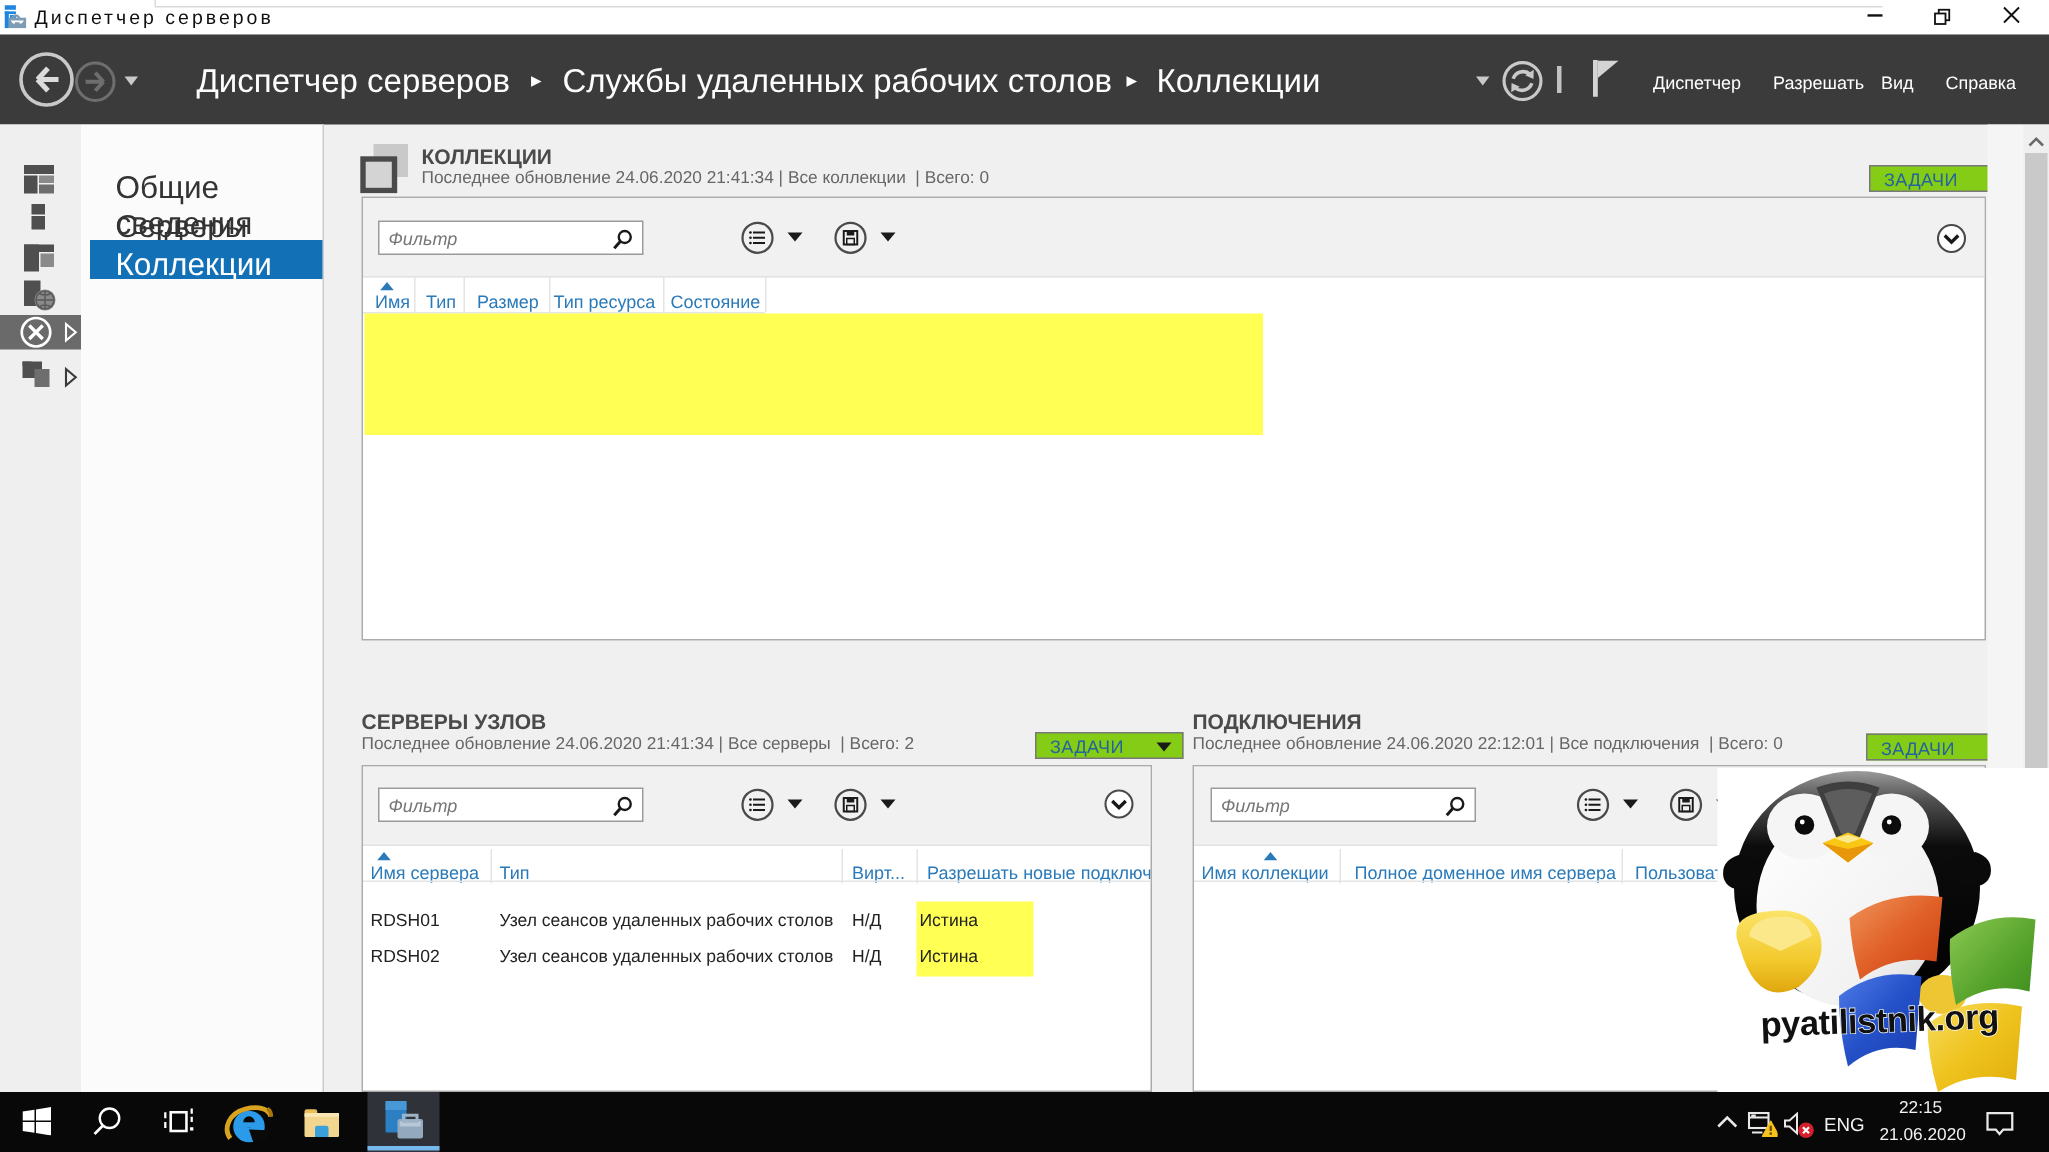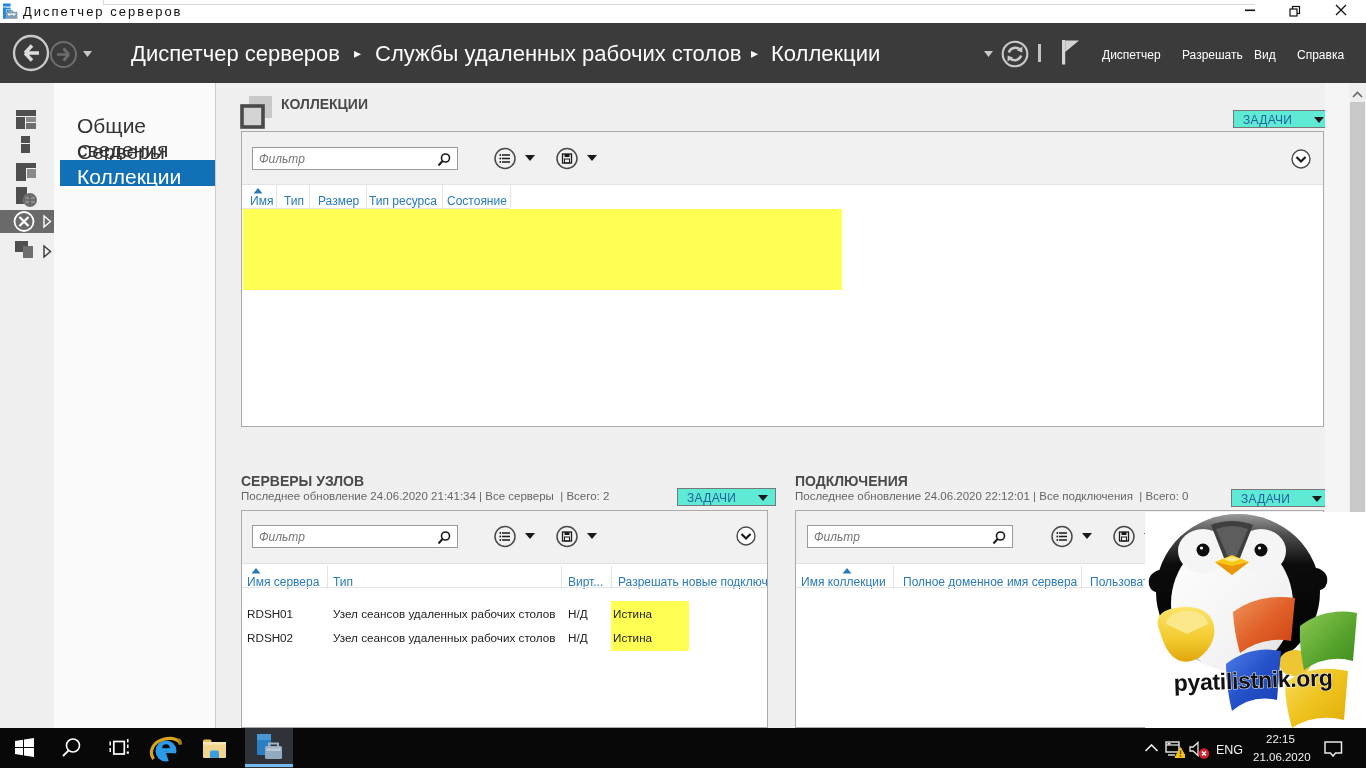--- a/index.html
+++ b/index.html
@@ -14,26 +14,26 @@
 .crumb { font-size:22px; color:#fdfdfd; top:18px; }
 .menuitem { font-size:12px; color:#fff; top:25px; }
 
 #iconstrip { left:0; top:83px; width:54px; height:645px; background:#efefef; }
 #navpanel { left:54px; top:83px; width:162px; height:645px; background:#fbfbfb; border-right:1px solid #ccc; }
 .navitem { left:23px; font-size:21px; color:#333; }
 #navsel { left:6px; top:77px; width:155px; height:26px; background:#1271b6; }
 
 .tiletitle { font-size:14px; font-weight:bold; color:#4a4a4a; }
 .tilesub { font-size:11.5px; color:#666; }
-.tasksbtn { width:99px; height:18px; border:1px solid #787878; background:#5eead4; font-size:12px; color:#23639e; text-align:left; }
+.tasksbtn { width:99px; height:18px; border:1px solid #787878; background:#84cc16; font-size:12px; color:#23639e; text-align:left;margin-left:13px; }
 .tasksbtn span { display:inline-block; margin-left:9px; margin-top:2px; letter-spacing:0.3px;}
 .tasksbtn b { position:absolute; right:7px; top:6px; width:0; height:0; border-left:5.5px solid transparent; border-right:5.5px solid transparent; border-top:6px solid #1a1a1a; }
 .panel { background:#fff; border:1px solid #ababab; overflow:hidden; }
 .panelstrip { position:absolute; left:0; top:0; width:100%; height:53px; background:#f1f1f1; border-bottom:1px solid #e2e2e2;}
-.filter { position:absolute; background:#fff; border:1px solid #9a9a9a; width:206px; height:23px; }
+.filter { position:absolute; background:#fff; border:1px solid #9a9a9a; width:177px; height:23px; }
 .filter em { position:absolute; left:6px; top:4px; font-size:12px; color:#767676; font-style:italic; }
 .hdr { font-size:12px; color:#2a7ab9; white-space:nowrap; }
 .cell { font-size:11.7px; color:#222; white-space:nowrap; }
 .vline { width:1px; background:#e4e4e4; }
 
 #taskbar { left:0; top:728px; width:1366px; height:40px; background:#080808; }
 .traytext { color:#f2f2f2; font-size:12px; }
 </style>
 </head>
 <body>
@@ -140,20 +140,21 @@
     <div class="abs navitem" style="top:57px;">Серверы</div>
     <div class="abs" id="navsel"></div>
     <div class="abs navitem" style="top:82px;color:#fff;">Коллекции</div>
   </div>
 
   <svg class="abs" style="left:240px;top:95px" width="34" height="34" viewBox="0 0 34 34">
     <rect x="9" y="1" width="23" height="22" fill="#c9c9c9"></rect>
     <rect x="2" y="11" width="21" height="21" fill="#d4d4d4" stroke="#4a4a4a" stroke-width="3.6"></rect>
   </svg>
   <div class="abs tiletitle" style="left:281px;top:96px;">КОЛЛЕКЦИИ</div>
+  <div class="abs tilesub" style="left:281px;top:113px;">Последнее обновление 24.06.2020 21:41:34 | Все коллекции&nbsp; | Всего: 0</div>
   <div class="abs tasksbtn" style="left:1233px;top:110px;"><span>ЗАДАЧИ</span><b></b></div>
 
   <div class="abs panel" style="left:241px;top:131px;width:1083px;height:296px;">
     <div class="panelstrip"></div>
     <div class="filter" style="left:10px;top:15px;">
         <em>Фильтр</em>
       <svg class="abs" style="right:5px;top:4px" width="16" height="16" viewBox="0 0 16 16">
         <circle cx="9.5" cy="6" r="4" fill="none" stroke="#1a1a1a" stroke-width="1.6"></circle>
         <path d="M6.5 9 L2.5 13.5" stroke="#1a1a1a" stroke-width="2"></path>
       </svg>

